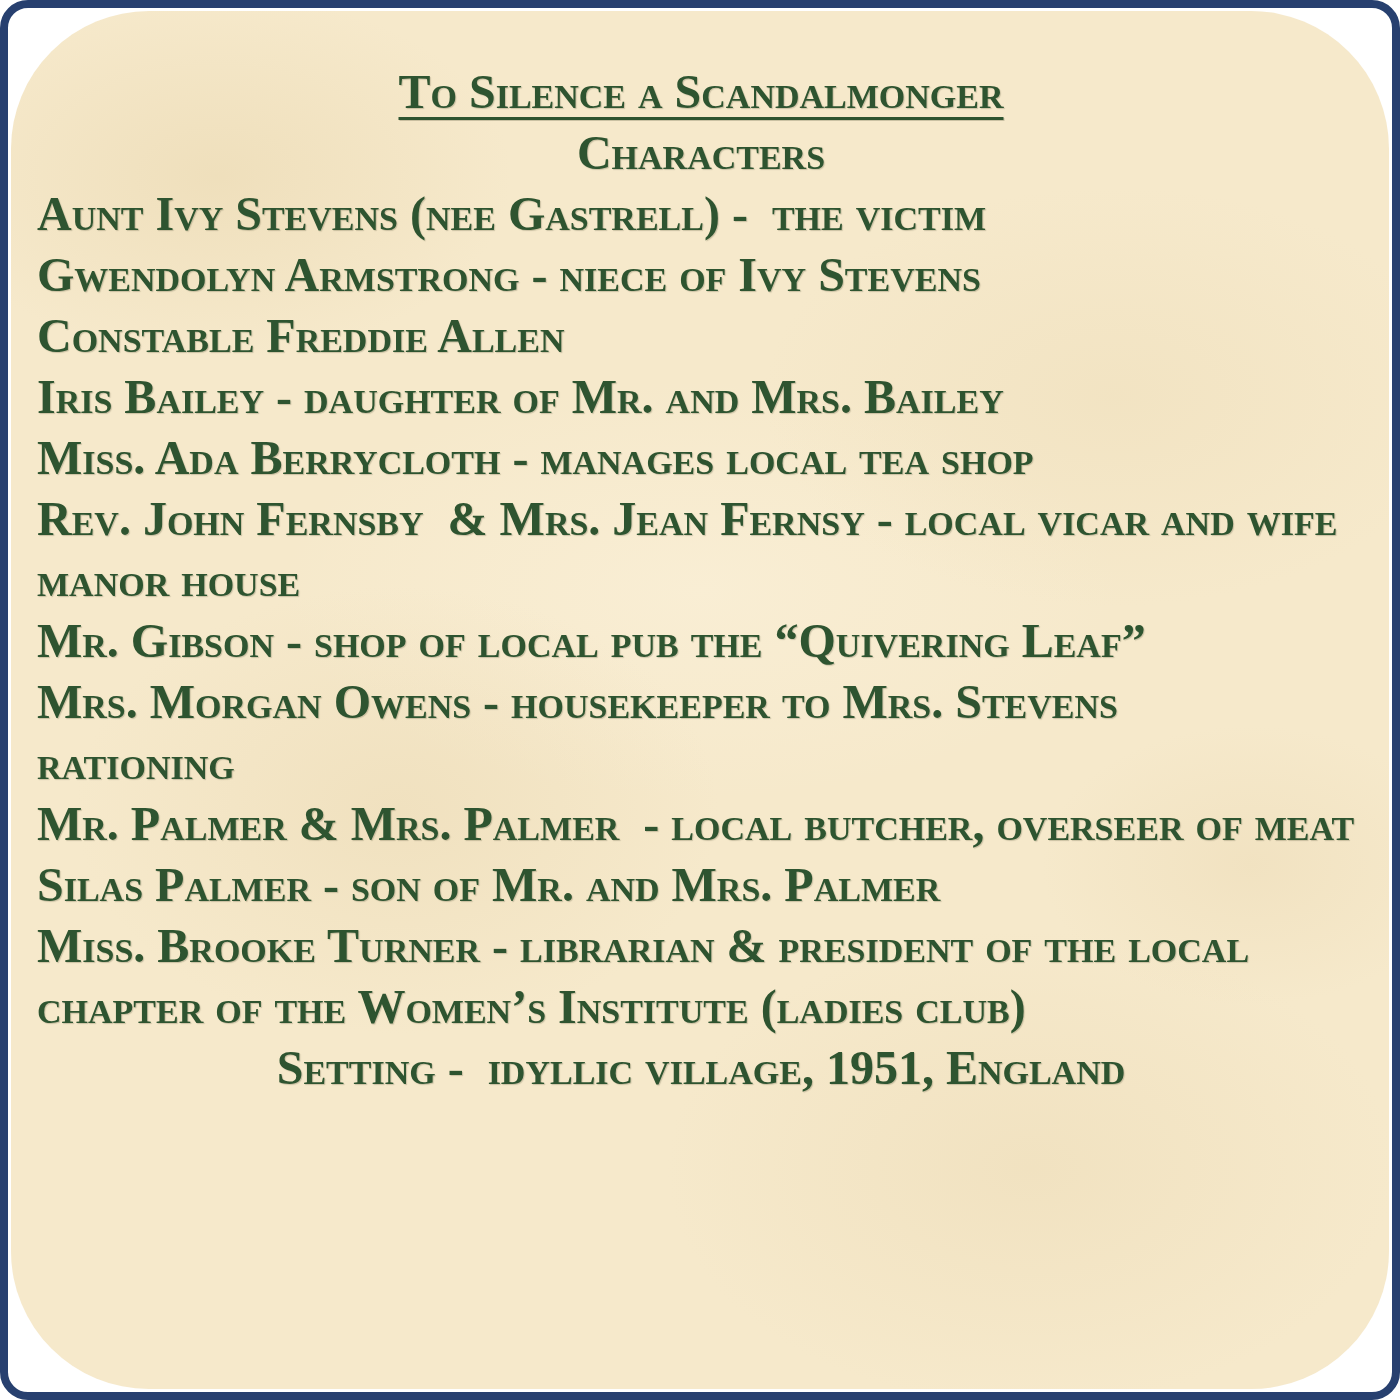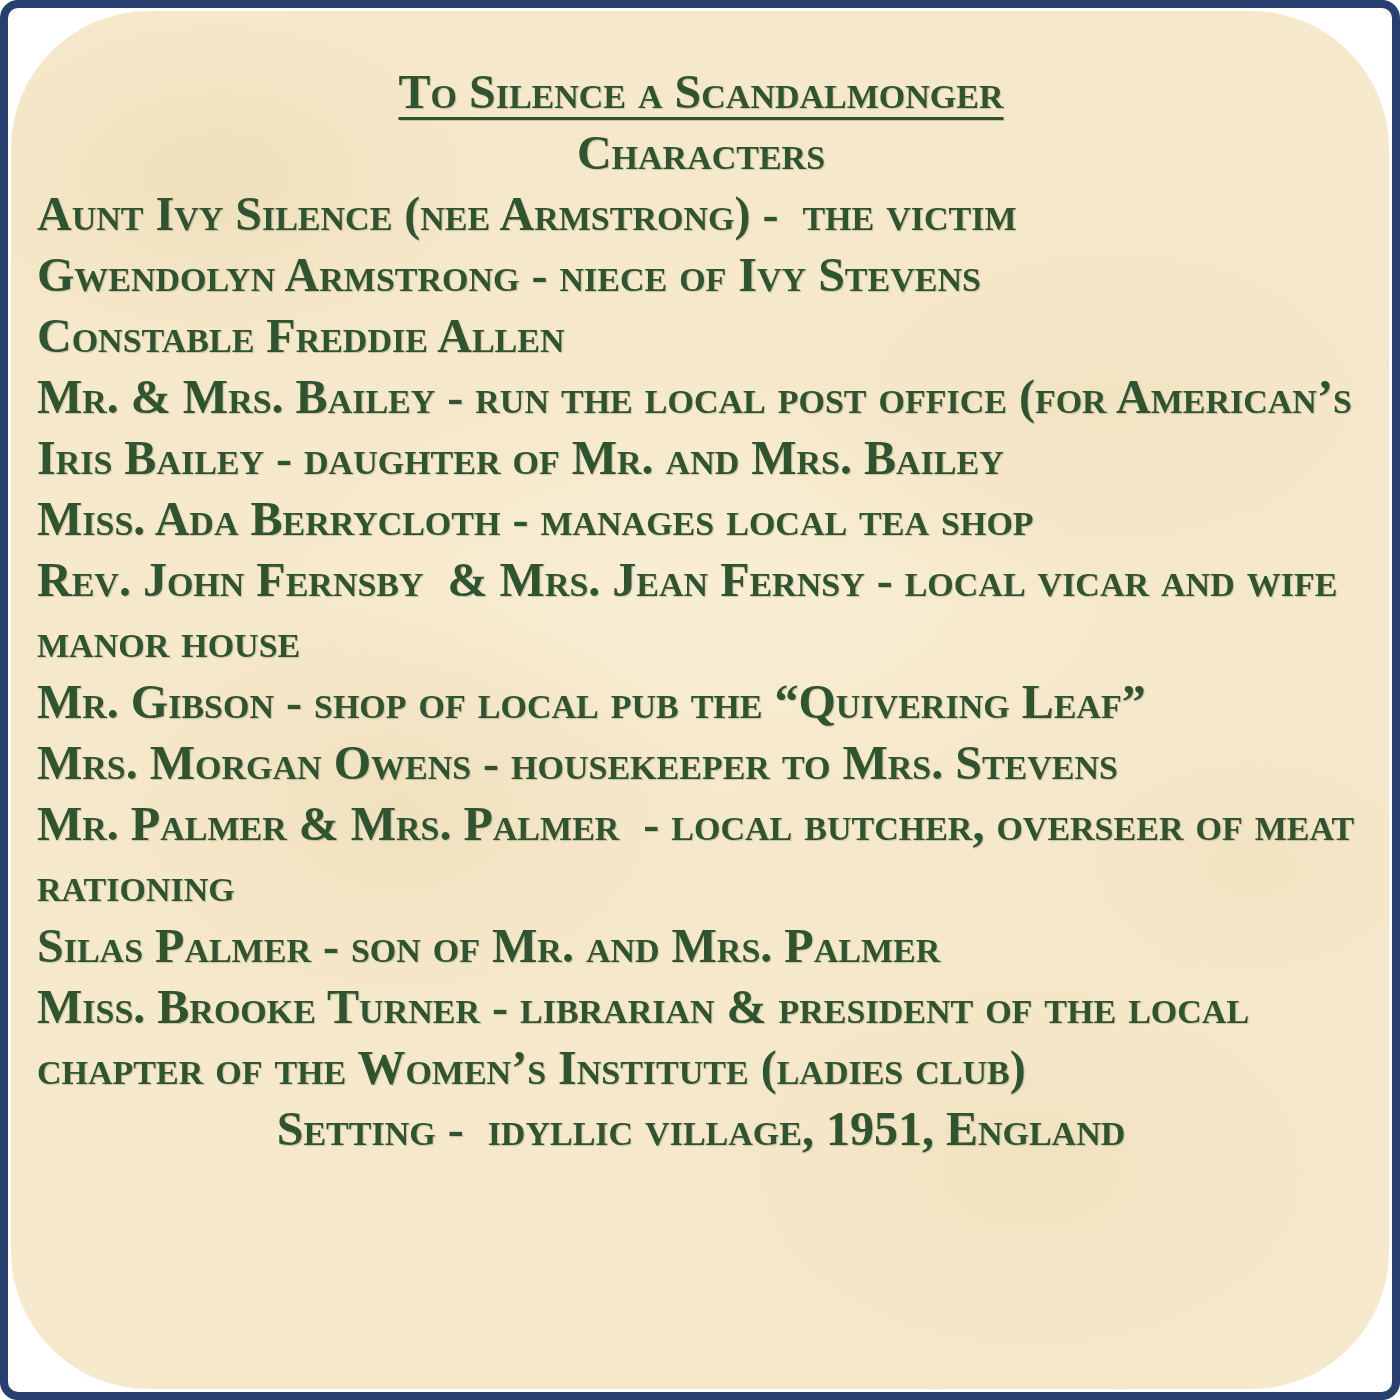--- a/index.html
+++ b/index.html
@@ -14,21 +14,21 @@
     width: 1400px;
     height: 1400px;
     background: #ffffff;
     overflow: hidden;
     font-family: "Liberation Serif", "DejaVu Serif", serif;
   }
   .card {
     position: absolute;
     inset: 0;
     border: 8px solid #27406f;
-    border-radius: 18px;
+    border-radius: 28px;
     background: #ffffff;
     box-sizing: border-box;
   }
   .card-fill {
     position: absolute;
     inset: 3px;
     border-radius: 138px;
     background-color: #f6e9cb;
     background-image:
       radial-gradient(420px 260px at 15% 12%, rgba(233,215,175,0.55), transparent 70%),
@@ -65,32 +65,31 @@
 </style>
 </head>
 <body>
 
 <div class="page">
   <div class="card">
     <div class="card-fill">
       <div class="text-block">
           <div class="line center underline"><span class="line-text">To Silence a Scandalmonger</span></div>
           <div class="line center"><span class="line-text">Characters</span></div>
-          <div class="line left"><span class="line-text">Aunt Ivy Silence (nee Armstrong) -  the victim</span></div>
+          <div class="line left"><span class="line-text">Aunt Ivy Stevens (nee Gastrell) -  the victim</span></div>
           <div class="line left"><span class="line-text">Gwendolyn Armstrong - niece of Ivy Stevens</span></div>
           <div class="line left"><span class="line-text">Constable Freddie Allen</span></div>
-          <div class="line left"><span class="line-text">Mr. &amp; Mrs. Bailey - run the local post office (for American’s</span></div>
           <div class="line left"><span class="line-text">Iris Bailey - daughter of Mr. and Mrs. Bailey</span></div>
           <div class="line left"><span class="line-text">Miss. Ada Berrycloth - manages local tea shop</span></div>
           <div class="line left"><span class="line-text">Rev. John Fernsby  &amp; Mrs. Jean Fernsy - local vicar and wife</span></div>
           <div class="line left"><span class="line-text">manor house</span></div>
           <div class="line left"><span class="line-text">Mr. Gibson - shop of local pub the “Quivering Leaf”</span></div>
           <div class="line left"><span class="line-text">Mrs. Morgan Owens - housekeeper to Mrs. Stevens</span></div>
+          <div class="line left"><span class="line-text">rationing</span></div>
           <div class="line left"><span class="line-text">Mr. Palmer &amp; Mrs. Palmer  - local butcher, overseer of meat</span></div>
-          <div class="line left"><span class="line-text">rationing</span></div>
           <div class="line left"><span class="line-text">Silas Palmer - son of Mr. and Mrs. Palmer</span></div>
           <div class="line left"><span class="line-text">Miss. Brooke Turner - librarian &amp; president of the local</span></div>
           <div class="line left"><span class="line-text">chapter of the Women’s Institute (ladies club)</span></div>
           <div class="line center"><span class="line-text">Setting -  idyllic village, 1951, England</span></div>
         </div>
     </div>
   </div>
 </div>
 
 </body></html>

